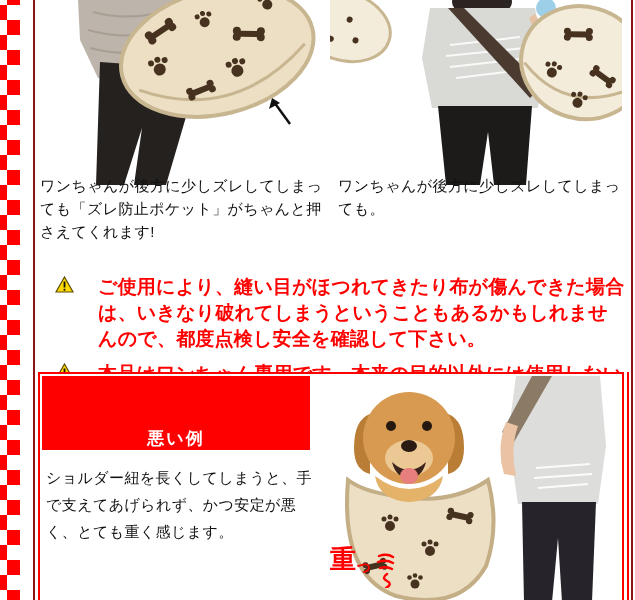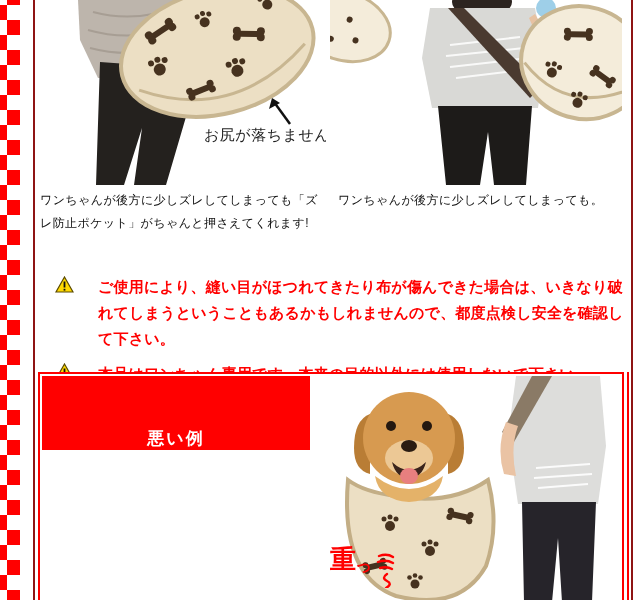--- a/index.html
+++ b/index.html
@@ -33,27 +33,27 @@
   .content{position:absolute;left:35px;top:0;width:596px;height:600px;background:#fff;}
 
   .photo{position:absolute;top:0;height:185px;overflow:hidden;background:#fff;}
   .photo-left{left:3px;width:288px;}
   .photo-right{left:295px;width:292px;}
   .photo-caption{
     position:absolute;left:166px;top:126px;width:130px;
     font-size:15px;color:#1d1d1d;letter-spacing:.5px;white-space:nowrap;
   }
 
-  .para{position:absolute;top:189px;font-size:12px;line-height:23px;color:#111;letter-spacing:.4px;}
+  .para{position:absolute;top:174px;font-size:15px;line-height:23px;color:#111;letter-spacing:.4px;}
   .para-left{left:5px;width:288px;}
   .para-right{left:303px;width:286px;}
 
   .warnings{position:absolute;left:18px;top:274px;width:572px;}
   .warning{position:relative;padding-left:45px;margin-bottom:9px;
-    font-size:15px;font-weight:bold;color:var(--warning-red);line-height:26px;letter-spacing:.2px;}
+    font-size:19px;font-weight:bold;color:var(--warning-red);line-height:26px;letter-spacing:.2px;}
   .warn-icon{position:absolute;left:2px;top:2px;width:19px;height:17px;display:block;}
 
   .bad-box{
     position:absolute;left:3px;top:372px;width:586px;height:232px;
     border:2px solid var(--accent-red);background:#fff;
   }
   .bad-box-extra-line{position:absolute;left:592px;top:372px;width:2px;height:228px;background:var(--accent-red);}
   .bad-header{
     position:absolute;left:2px;top:2px;width:268px;height:74px;background:var(--accent-red);
     display:flex;align-items:flex-end;justify-content:center;
@@ -145,21 +145,20 @@
                 <circle cx="6" cy="-7" r="2.5"></circle>
               </g>
           </g>
         </g>
 
         <g>
           <line x1="252" y1="124" x2="236" y2="102" stroke="#111" stroke-width="2.5"></line>
           <polygon points="236,102 233,113 244,107" fill="#111" transform="translate(-2,-4)"></polygon>
         </g>
       </svg>
-      <div class="photo-caption">お尻が落ちません</div>
     </div>
 
     <div class="photo photo-right">
       <svg width="292" height="185" viewBox="0 0 292 185">
 
         <g transform="rotate(18 20 25)">
           <ellipse cx="14" cy="28" rx="48" ry="34" fill="var(--bag-cream)" stroke="var(--bag-edge)" stroke-width="3"></ellipse>
           <g fill="var(--pattern-brown)">
             <circle cx="18" cy="20" r="3"></circle>
               <circle cx="30" cy="38" r="3"></circle>
@@ -240,20 +239,21 @@
           <rect x="8.6" y="12.8" width="1.8" height="1.8" fill="#111"></rect>
         </svg>
         <span>本品はワンちゃん専用です。本来の目的以外には使用しないで下さい。</span>
       </div>
     </div>
 
     <div class="bad-box">
       <div class="bad-header">
         <span class="bad-header-label">悪い例</span>
       </div>
+      <div class="bad-body">ショルダー紐を長くしてしまうと、手で支えてあげられず、かつ安定が悪く、とても重く感じます。</div>
 
       <div class="bad-photo">
         <svg width="322" height="226" viewBox="0 0 322 226">
 
           <path d="M216,0 L300,0 L306,70 L298,128 L218,128 L208,60 Z" fill="#dddddb"></path>
           <g stroke="#fff" stroke-width="2" opacity="0.9">
             <path d="M236,92 l54,-4"></path>
               <path d="M234,102 l58,-4"></path>
               <path d="M238,112 l50,-4"></path>
           </g>

